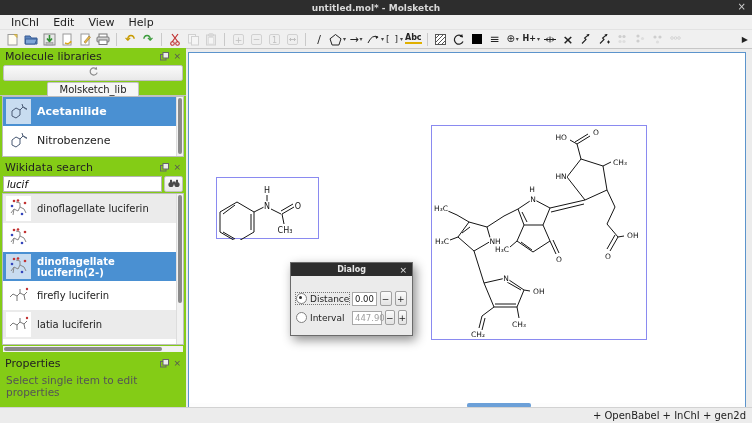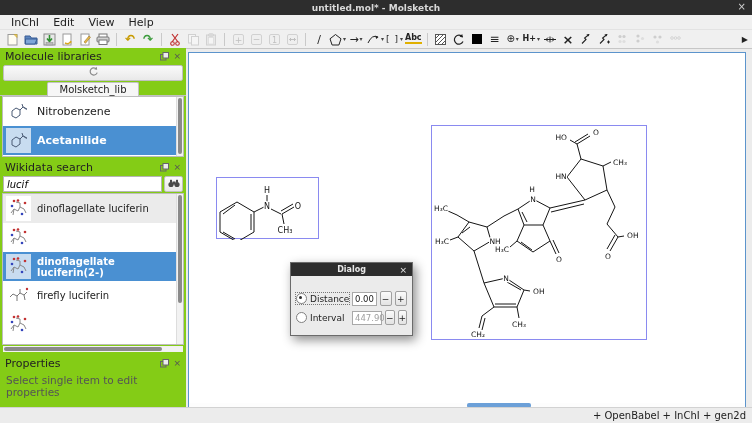--- a/index.html
+++ b/index.html
@@ -385,37 +385,37 @@
           <path d="M8.6,3.2 A3.6,3.6 0 1 0 9.2,6.6" fill="none" stroke="#8a8a8a" stroke-width="1.2"></path>
           <path d="M8.8,0.8 l0.4,3 l-3,-0.6 z" fill="#8a8a8a"></path>
         </svg></span>
   </div>
 
   <div class="tabbar">
     <span class="tab">Molsketch_lib</span>
   </div>
 
   <div class="listbox ml-list" id="ml-list">
-      <div class="lrow">
+      <div class="lrow sel">
         <span class="thumb">
           <svg width="22" height="22" fill="none" stroke="#4a5a74">
             <path d="M4,10 L8,7 L12,9 L12,14 L8,17 L4,15 Z"></path>
             <path d="M12,9 L15,6 M15,6 L19,8 M15,6 L14,3 M15.8,6.4 L18.6,8.6"></path>
           </svg>
         </span>
-        <span>Nitrobenzene</span>
-      </div>
-      <div class="lrow sel">
+        <span>Acetanilide</span>
+      </div>
+      <div class="lrow">
         <span class="thumb">
           <svg width="22" height="22" fill="none" stroke="#4a5a74">
             <path d="M4,10 L8,7 L12,9 L12,14 L8,17 L4,15 Z"></path>
             <path d="M12,9 L15,6 M15,6 L19,8 M15,6 L14,3 M15.8,6.4 L18.6,8.6"></path>
           </svg>
         </span>
-        <span>Acetanilide</span>
+        <span>Nitrobenzene</span>
       </div>
       <div class="vscroll">
         <div class="vhandle" style="top: 1px; height: 56px;"></div>
       </div>
     </div>
 
   <div style="height:2px"></div>
 
   <div class="panel-header">
     <span class="ph-title">Wikidata search</span>
@@ -481,20 +481,29 @@
         <span>dinoflagellate luciferin(2-)</span>
       </div>
       <div class="lrow">
         <span class="thumb">
           <svg width="22" height="22" fill="none" stroke="#777">
             <path d="M2,12 L5,9 L9,11 L12,8 L16,10 L19,7 M9,11 L9,16 M12,8 L12,4 M16,10 L17,15"></path>
             <circle cx="19" cy="4" r="1.2" fill="#c23333" stroke="none"></circle>
           </svg>
         </span>
         <span>firefly luciferin</span>
+      </div>
+      <div class="lrow alt">
+        <span class="thumb">
+          <svg width="22" height="22" fill="none" stroke="#777">
+            <path d="M2,12 L5,9 L9,11 L12,8 L16,10 L19,7 M9,11 L9,16 M12,8 L12,4 M16,10 L17,15"></path>
+            <circle cx="19" cy="4" r="1.2" fill="#c23333" stroke="none"></circle>
+          </svg>
+        </span>
+        <span>latia luciferin</span>
       </div>
       <div class="lrow">
         <span class="thumb">
           <svg width="22" height="22" fill="none" stroke="#888">
             <path d="M3,15 L6,11 L10,13 L12,9 L16,11 M6,11 L5,17 M12,9 L12,5 M12,5 L8,4 M16,11 L18,15"></path>
             <circle cx="6" cy="3" r="1.3" fill="#c23333" stroke="none"></circle>
             <circle cx="10" cy="2.5" r="1.3" fill="#c23333" stroke="none"></circle>
             <circle cx="17" cy="5" r="1.3" fill="#c23333" stroke="none"></circle>
             <circle cx="4" cy="8" r="1.3" fill="#3344bb" stroke="none"></circle>
             <circle cx="14" cy="16" r="1.3" fill="#3344bb" stroke="none"></circle>

